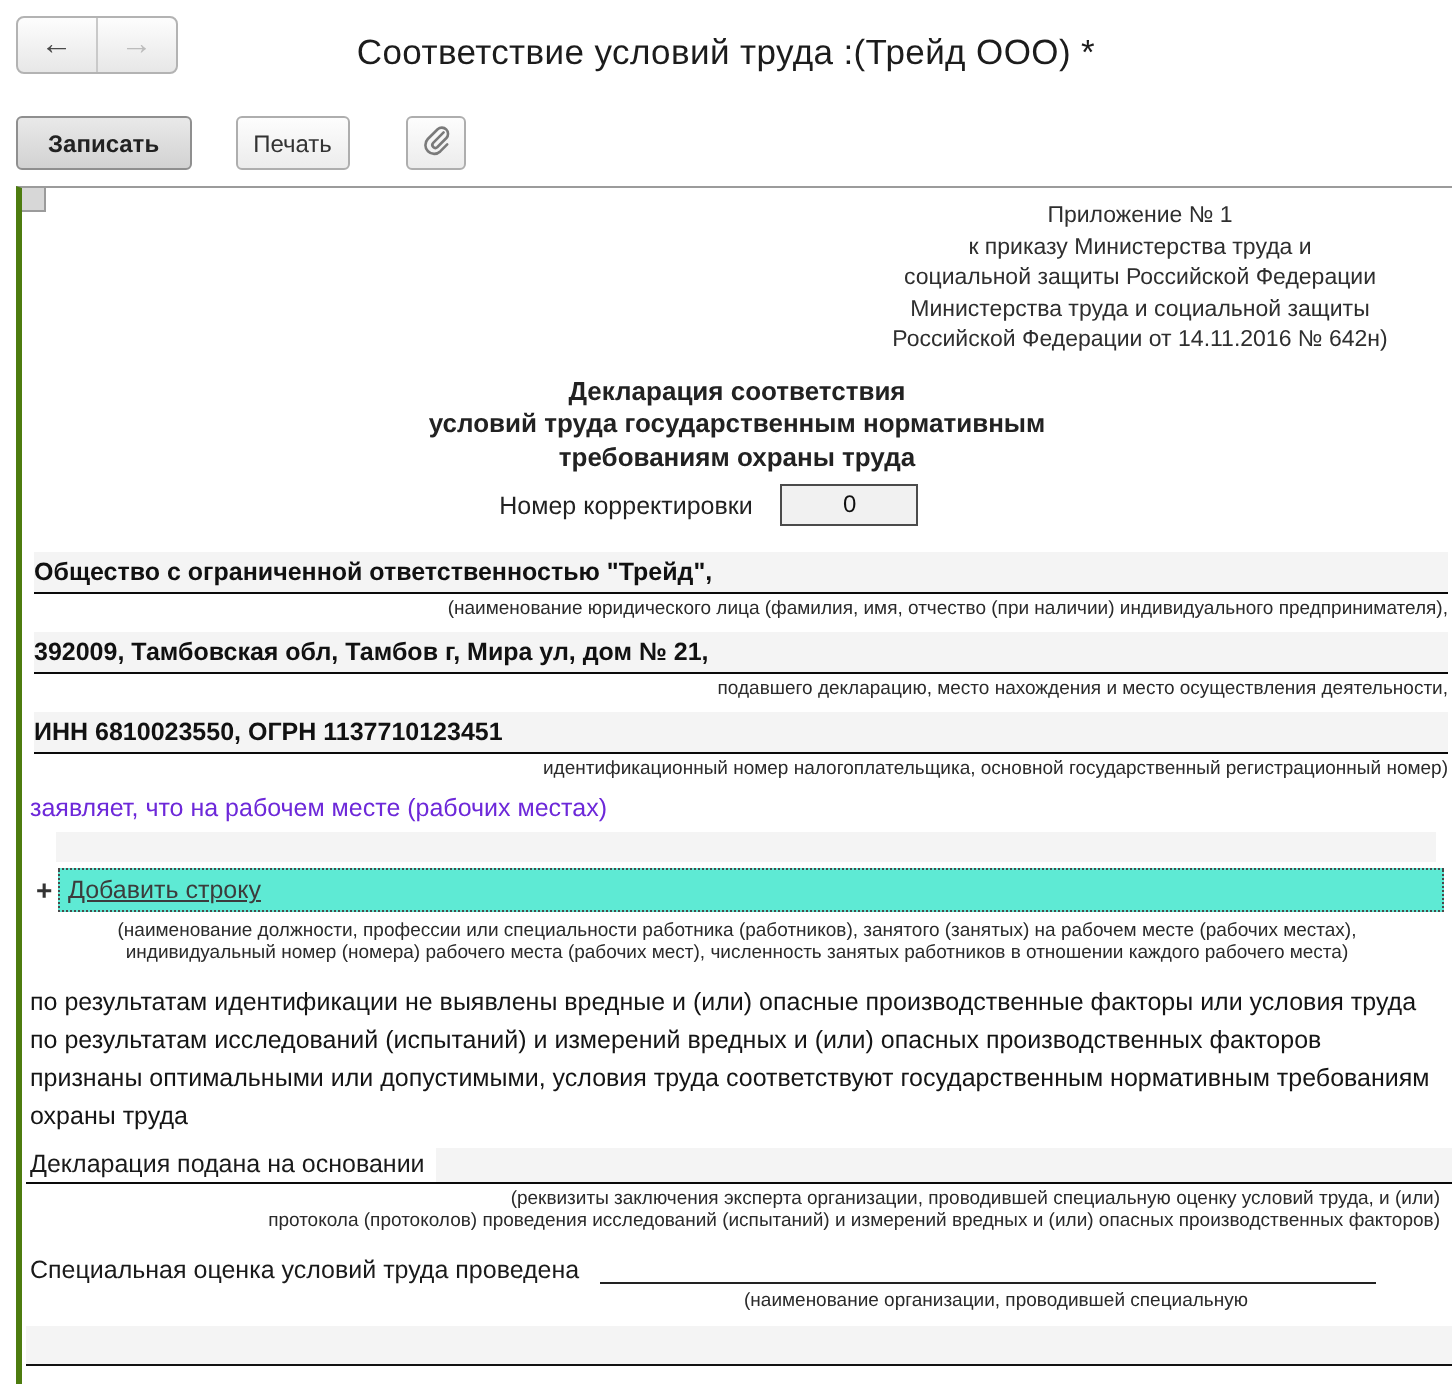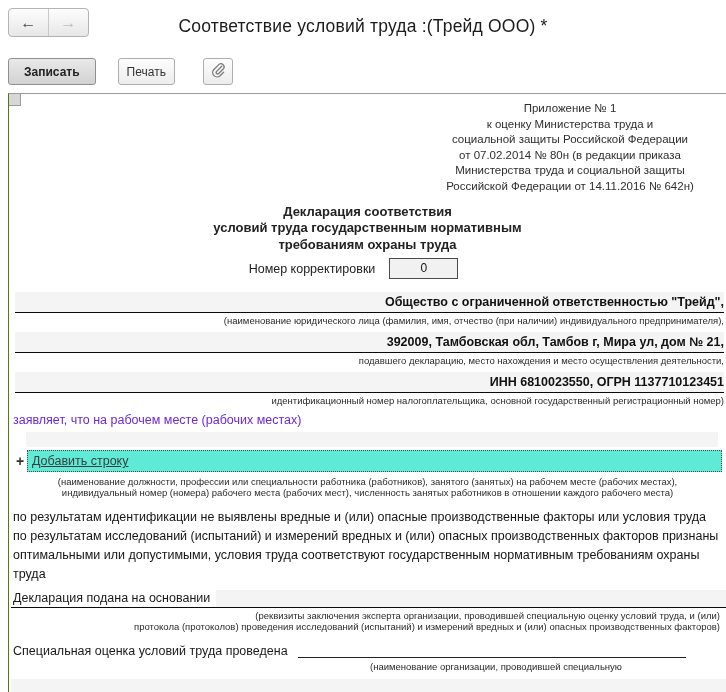--- a/index.html
+++ b/index.html
@@ -24,38 +24,38 @@
   .btn { height:27px; border-radius:3px; font-size:12px; display:inline-flex;
          align-items:center; justify-content:center; cursor:pointer; }
   .btn-save { padding:0 15px; background:linear-gradient(#e9e9e9,#d2d2d2);
               border:1px solid #8f8f8f; font-weight:bold; color:#222; margin-right:22px; }
   .btn-print { padding:0 8px; background:linear-gradient(#fdfdfd,#ececec);
                border:1px solid #aeaeae; color:#333; margin-right:28px; }
   .btn-attach { width:30px; background:linear-gradient(#fdfdfd,#ececec); border:1px solid #aeaeae; }
 
   
   .doc { position:absolute; left:8px; top:93px; width:718px; height:599px;
-         border-top:1px solid #9b9b9b; border-left:1px solid #4d7c0f; background:#fff; overflow:hidden; }
+         border-top:1px solid #9b9b9b; border-left:3px solid #4d7c0f; background:#fff; overflow:hidden; }
   .corner-handle { position:absolute; left:-1px; top:-1px; width:13px; height:13px;
                    background:#d7d7d7; border:1px solid #9b9b9b; }
 
   .annex { margin:7px 6px 0 auto; width:300px; text-align:center;
            font-size:11.5px; line-height:15.6px; color:#2e2e2e; }
 
   .doc-title { margin-top:9px; text-align:center; font-weight:bold;
                font-size:13px; line-height:16.5px; color:#222; }
 
   .corr-row { margin-top:5px; display:flex; align-items:center; justify-content:center;
               transform:translateX(-14px); }
   .corr-label { font-size:12.5px; margin-right:14px; color:#222; }
   .corr-input { width:69px; height:21px; border:1px solid #4b4b4b; background:#f1f1f1;
                 text-align:center; font-size:12px; line-height:19px; color:#111; }
 
   .field-bar { background:#f4f4f4; border-bottom:1px solid #0a0a0a; height:21px;
-               text-align:right; font-weight:bold; font-size:12.5px; line-height:21px; color:#111; }
+               text-align:left; font-weight:bold; font-size:12.5px; line-height:21px; color:#111; }
   .cap { font-size:9.5px; color:#2a2a2a; line-height:11px; }
   .cap.center { text-align:right; }
   .cap.right  { text-align:right; }
 
   .org-row { margin:0 2px 0 6px; }
   .org-row .cap { margin-top:2px; }
   .org-row + .org-row { margin-top:6px; }
   .org-block { margin-top:13px; }
 
   .statement { margin:7px 0 0 4px; font-size:12.5px; color:#6d28d9; }
@@ -112,23 +112,22 @@
         </svg>
       </span>
     </button>
   </div>
 
   <div class="doc">
     <div class="corner-handle"></div>
 
     <div class="annex">
       <div>Приложение № 1</div>
-      <div>к оценку Министерства труда и</div>
+      <div>к приказу Министерства труда и</div>
       <div>социальной защиты Российской Федерации</div>
-      <div>от 07.02.2014 № 80н (в редакции приказа</div>
       <div>Министерства труда и социальной защиты</div>
       <div>Российской Федерации от 14.11.2016 № 642н)</div>
     </div>
 
     <div class="doc-title">
       <div>Декларация соответствия</div>
       <div>условий труда государственным нормативным</div>
       <div>требованиям охраны труда</div>
     </div>
 

